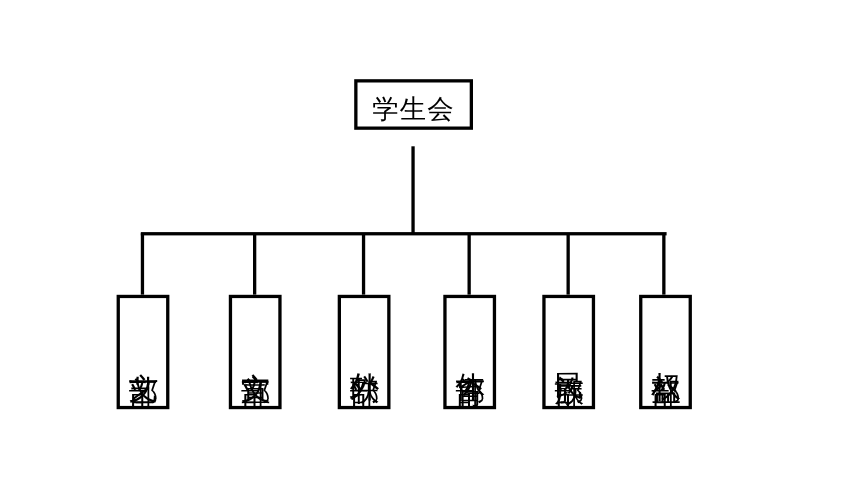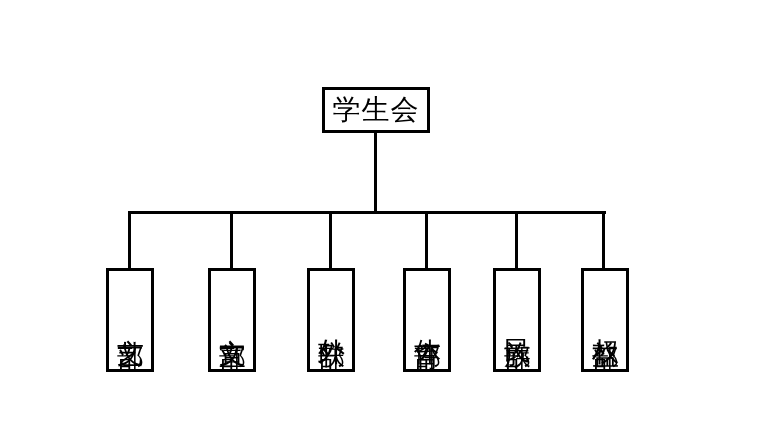--- a/index.html
+++ b/index.html
@@ -20,26 +20,27 @@
     box-sizing: border-box;
     border: 3px solid #000000;
     background: #ffffff;
     color: #000000;
     display: flex;
     align-items: center;
     justify-content: center;
   }
   .root-box {
     left: 322px;
-    top: 87px;
+    top: 72px;
     width: 108px;
     height: 46px;
-    font-size: 28px;
+    font-size: 24px;
     letter-spacing: 1px;
     white-space: nowrap;
+    align-items: flex-end;
   }
   .dept-box {
     top: 268px;
     width: 48px;
     height: 104px;
     font-size: 27px;
     writing-mode: vertical-rl;
     text-orientation: upright;
     letter-spacing: 2px;
     line-height: 1;

